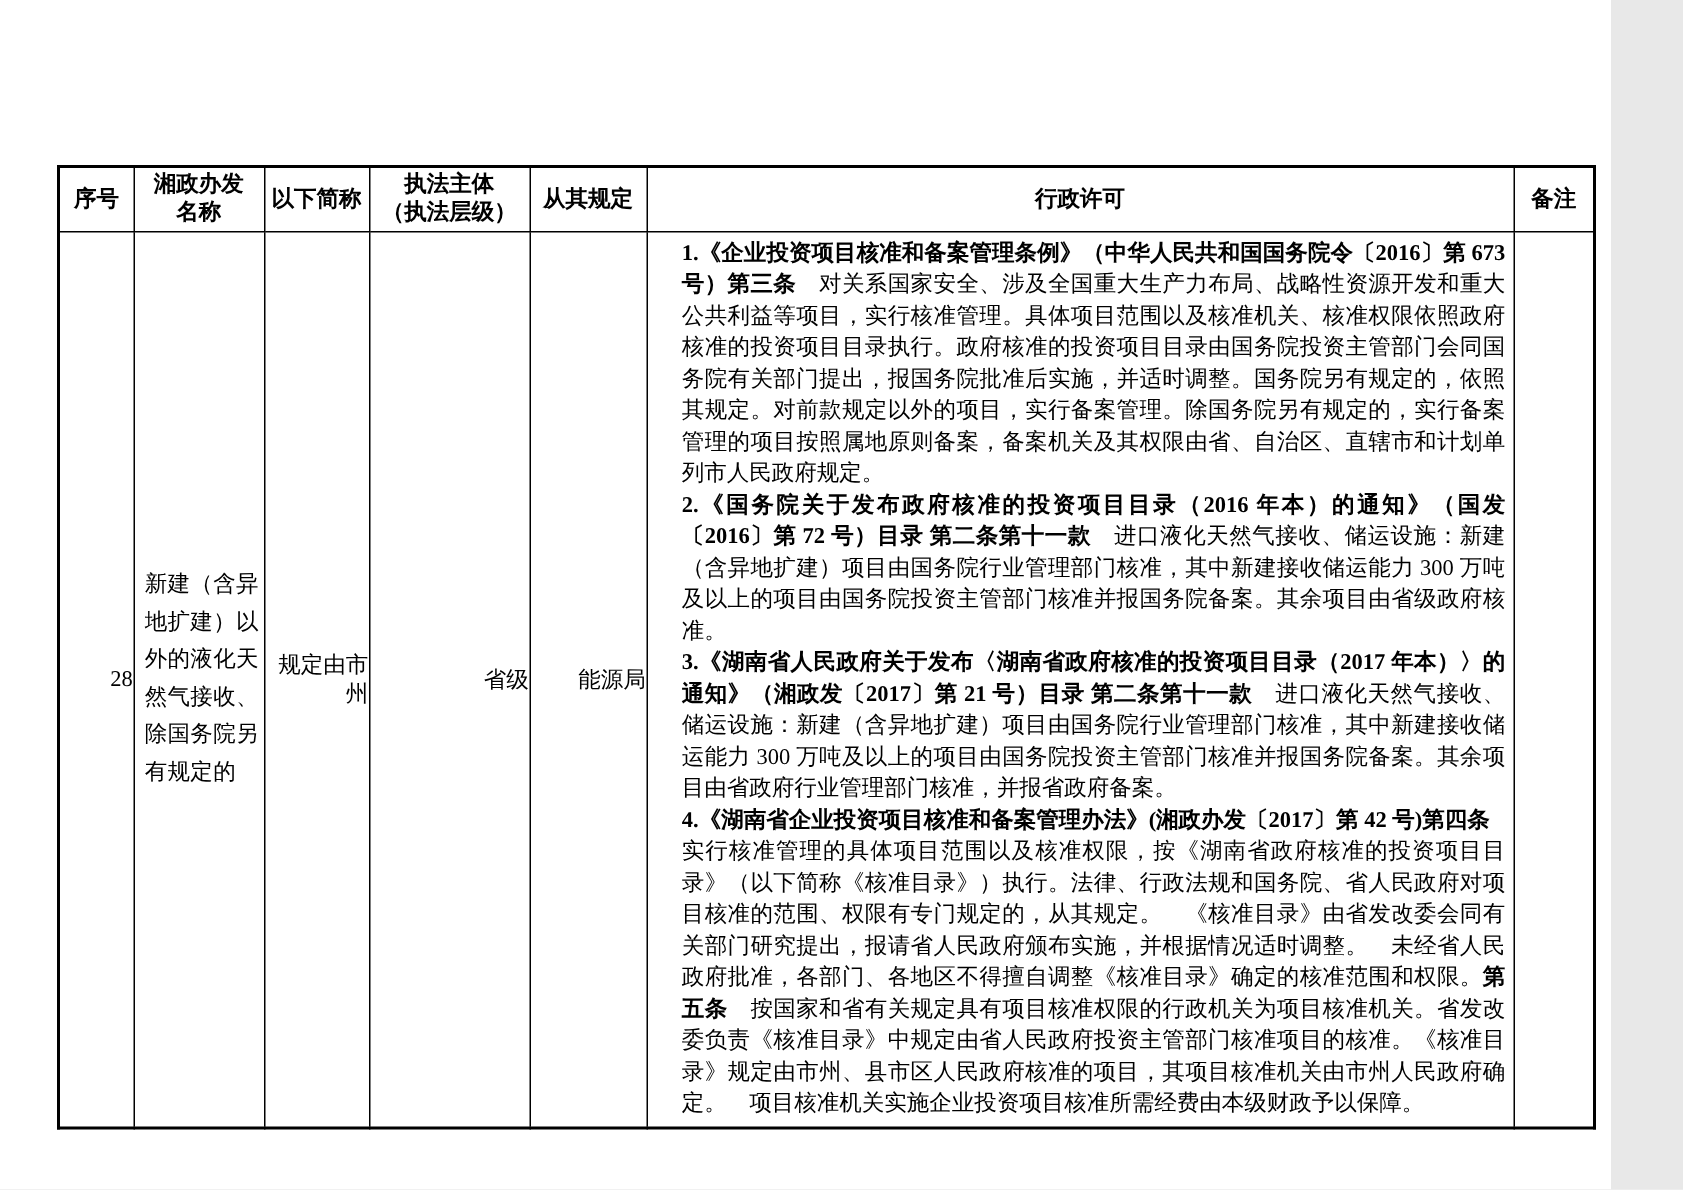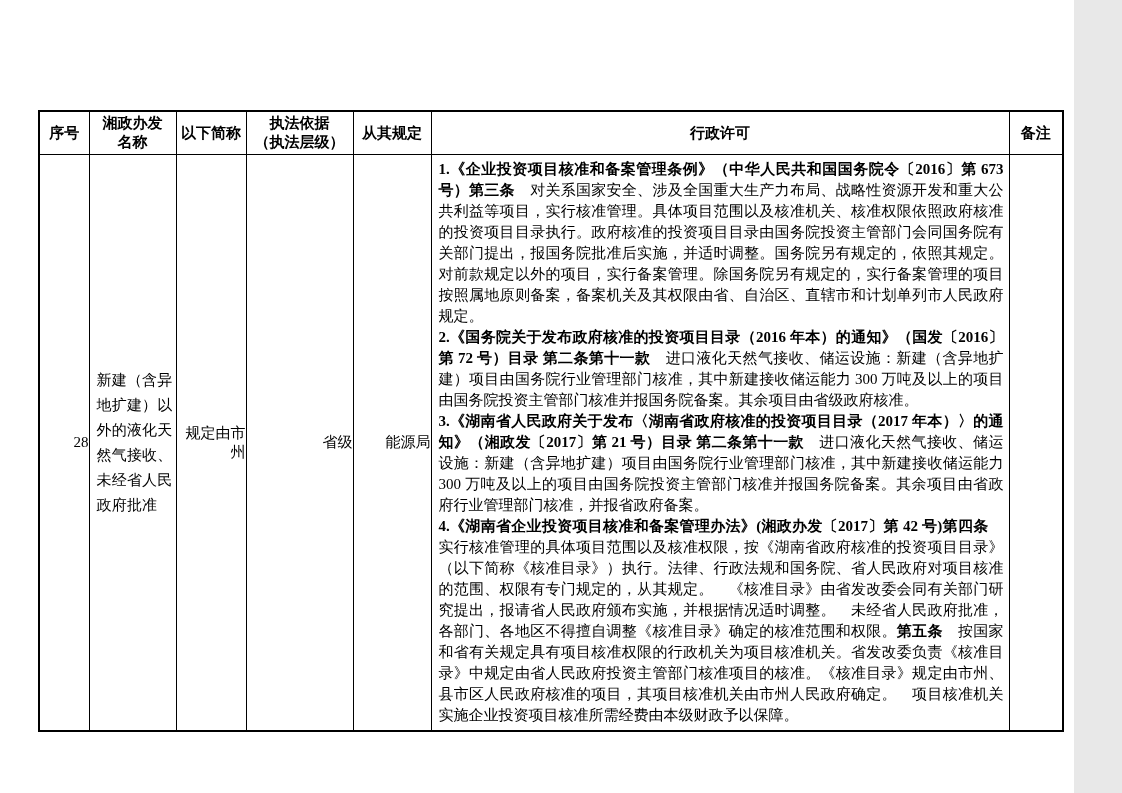--- a/index.html
+++ b/index.html
@@ -36,21 +36,21 @@
     line-height: 19px;
     height: 38px;
     padding: 2px;
   }
   tr.data-row { height: 534px; }
   td.c-center { text-align: right; }
   td.c-matter { text-align: left; padding: 0 2px 0 7px; vertical-align: middle; }
   td.c-matter .matter-text { width: 77px; line-height: 25px; letter-spacing: 0.2px; }
   td.c-basis {
     vertical-align: top;
-    padding: 4px 5px 4px 7px;
+    padding: 4px 5px 4px 23px;
     text-align: justify;
   }
   td.c-basis p.basis-item {
     margin: 0;
     font-size: 15px;
     line-height: 21px;
     text-align: justify;
     text-justify: inter-character;
   }
   td.c-basis p.basis-item b { font-weight: bold; }
@@ -68,32 +68,32 @@
       <col style="width:78px">
       <col style="width:578px">
       <col style="width:54px">
     </colgroup>
     <thead>
       <tr>
         <th>序号</th>
         <th>湘政办发
 名称</th>
         <th>以下简称</th>
-        <th>执法依据
+        <th>执法主体
 （执法层级）</th>
         <th>从其规定</th>
         <th>行政许可</th>
         <th>备注</th>
       </tr>
     </thead>
     <tbody>
       <tr class="data-row">
         <td class="c-center">28</td>
         <td class="c-matter">
-          <div class="matter-text">新建（含异地扩建）以外的液化天然气接收、未经省人民政府批准</div>
+          <div class="matter-text">新建（含异地扩建）以外的液化天然气接收、除国务院另有规定的</div>
         </td>
         <td class="c-center">规定由市州</td>
         <td class="c-center">省级</td>
         <td class="c-center">能源局</td>
         <td class="c-basis">
             <p class="basis-item"><b>1.《企业投资项目核准和备案管理条例》（中华人民共和国国务院令〔2016〕第 673 号）第三条</b><span>　对关系国家安全、涉及全国重大生产力布局、战略性资源开发和重大公共利益等项目，实行核准管理。具体项目范围以及核准机关、核准权限依照政府核准的投资项目目录执行。政府核准的投资项目目录由国务院投资主管部门会同国务院有关部门提出，报国务院批准后实施，并适时调整。国务院另有规定的，依照其规定。对前款规定以外的项目，实行备案管理。除国务院另有规定的，实行备案管理的项目按照属地原则备案，备案机关及其权限由省、自治区、直辖市和计划单列市人民政府规定。</span></p>
             <p class="basis-item"><b>2.《国务院关于发布政府核准的投资项目目录（2016 年本）的通知》（国发〔2016〕第 72 号）目录 第二条第十一款</b><span>　进口液化天然气接收、储运设施：新建（含异地扩建）项目由国务院行业管理部门核准，其中新建接收储运能力 300 万吨及以上的项目由国务院投资主管部门核准并报国务院备案。其余项目由省级政府核准。</span></p>
             <p class="basis-item"><b>3.《湖南省人民政府关于发布〈湖南省政府核准的投资项目目录（2017 年本）〉的通知》（湘政发〔2017〕第 21 号）目录 第二条第十一款</b><span>　进口液化天然气接收、储运设施：新建（含异地扩建）项目由国务院行业管理部门核准，其中新建接收储运能力 300 万吨及以上的项目由国务院投资主管部门核准并报国务院备案。其余项目由省政府行业管理部门核准，并报省政府备案。</span></p>
             <p class="basis-item"><b>4.《湖南省企业投资项目核准和备案管理办法》(湘政办发〔2017〕第 42 号)第四条</b><span>　实行核准管理的具体项目范围以及核准权限，按《湖南省政府核准的投资项目目录》（以下简称《核准目录》）执行。法律、行政法规和国务院、省人民政府对项目核准的范围、权限有专门规定的，从其规定。　《核准目录》由省发改委会同有关部门研究提出，报请省人民政府颁布实施，并根据情况适时调整。　未经省人民政府批准，各部门、各地区不得擅自调整《核准目录》确定的核准范围和权限。</span><b>第五条</b><span>　按国家和省有关规定具有项目核准权限的行政机关为项目核准机关。省发改委负责《核准目录》中规定由省人民政府投资主管部门核准项目的核准。《核准目录》规定由市州、县市区人民政府核准的项目，其项目核准机关由市州人民政府确定。　项目核准机关实施企业投资项目核准所需经费由本级财政予以保障。</span></p>
           </td>

